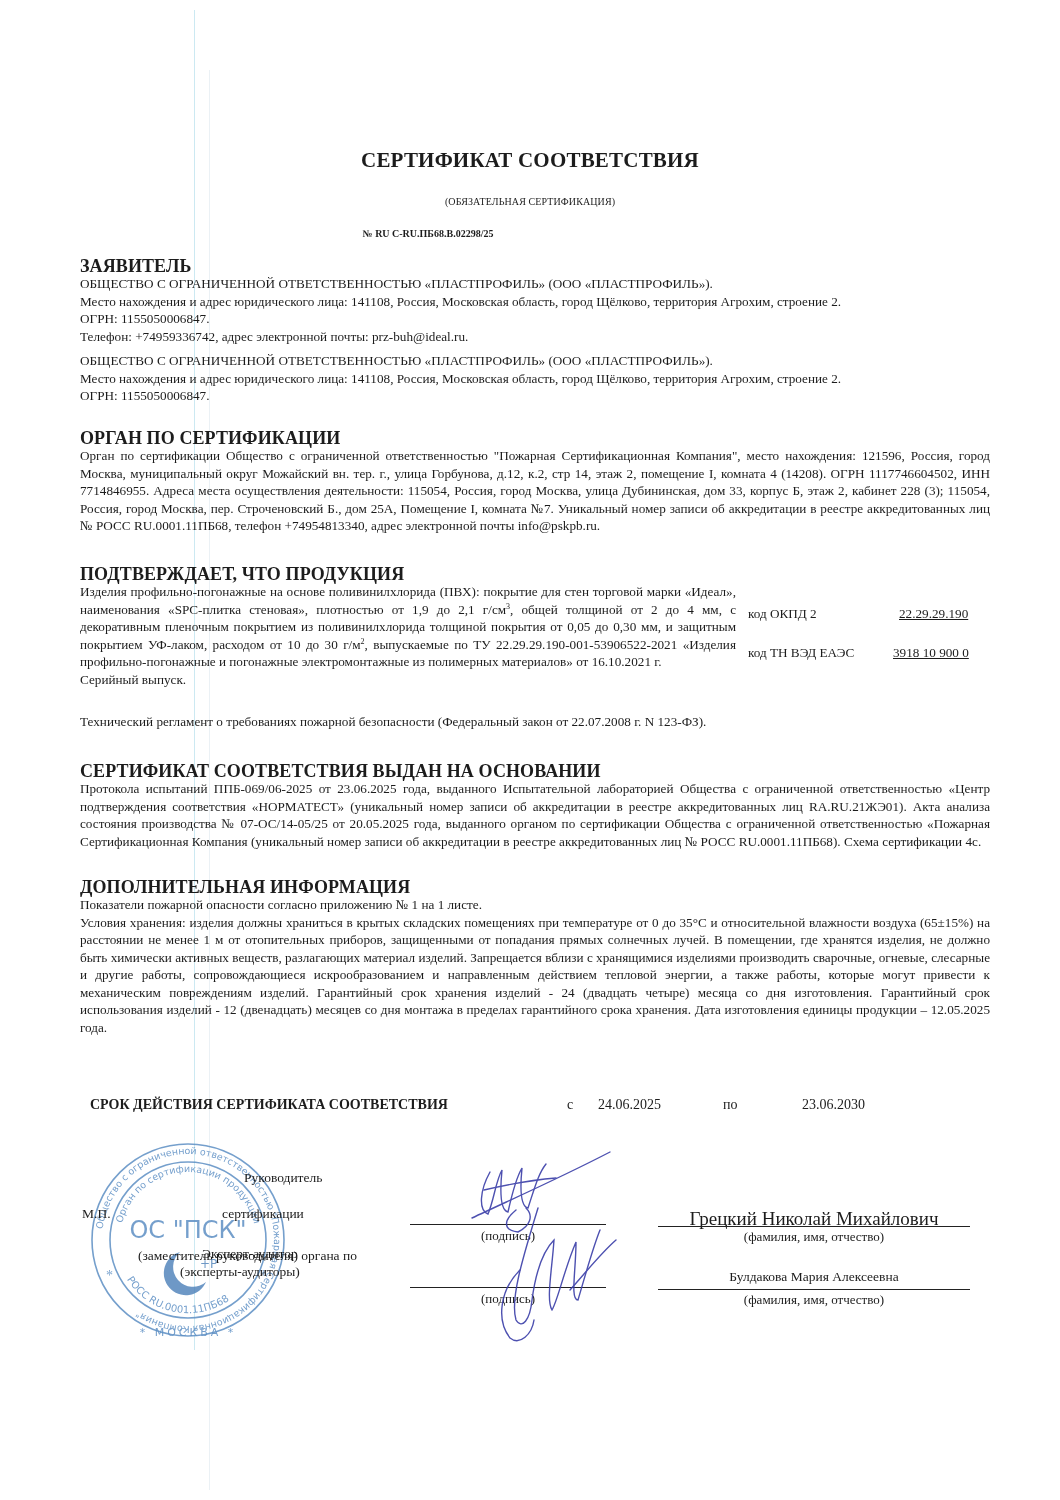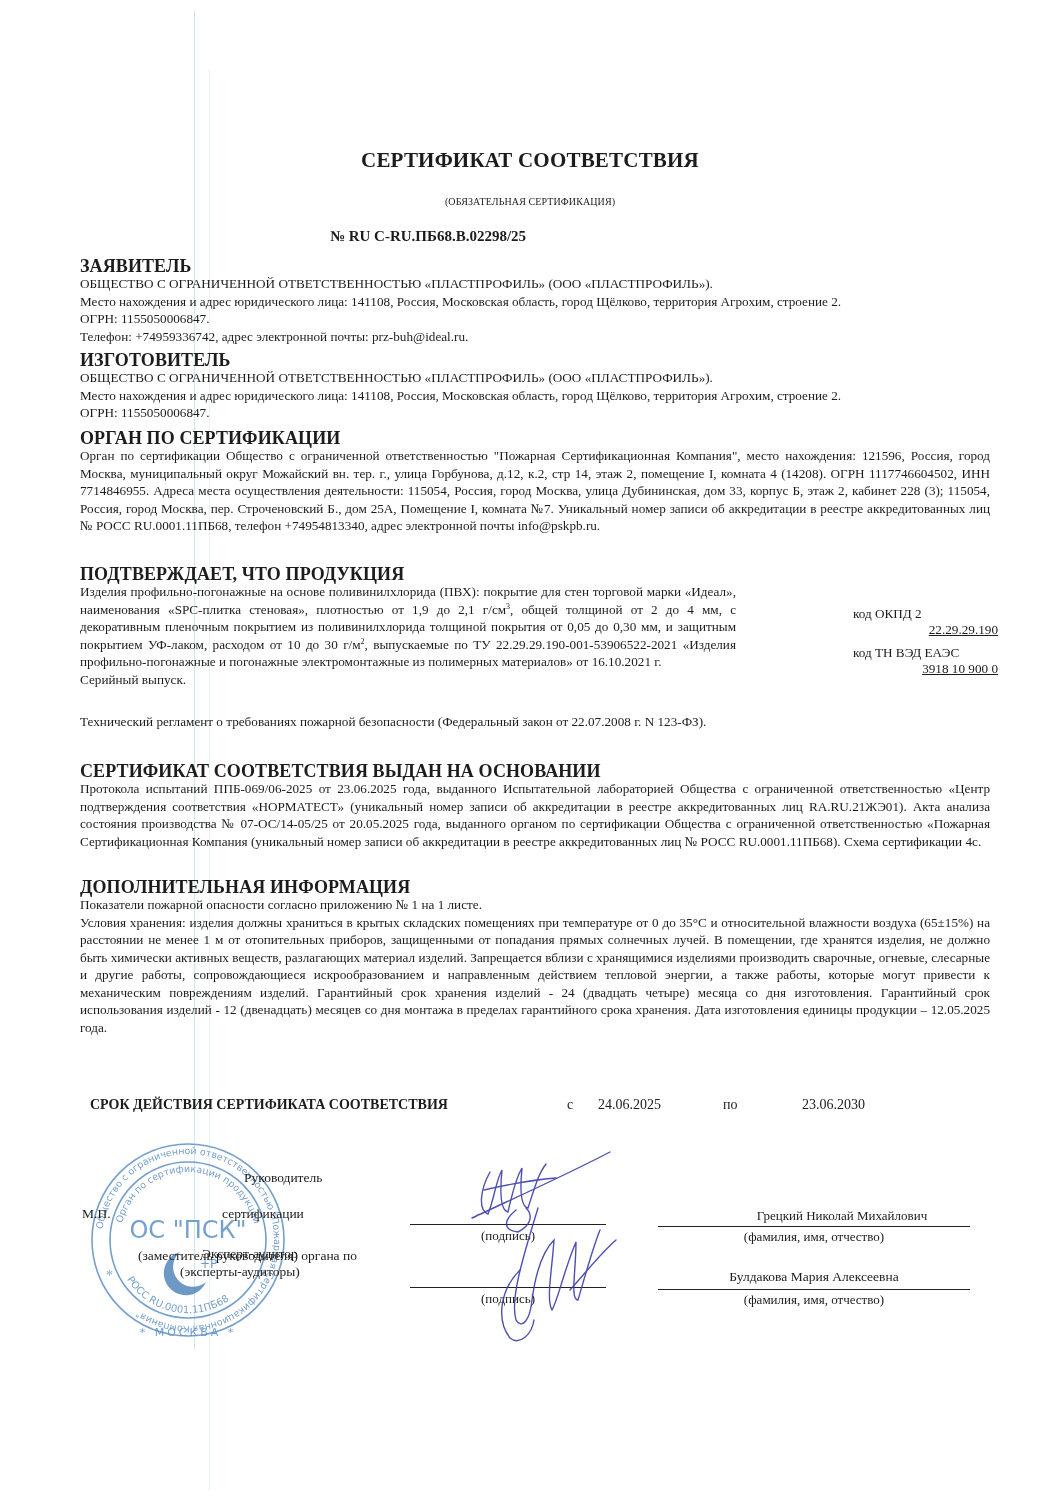--- a/index.html
+++ b/index.html
@@ -19,32 +19,32 @@
   .doc-title {
     position: absolute; left: 0; width: 1060px; top: 148px;
     text-align: center; font-size: 21px; font-weight: bold; letter-spacing: 0.2px;
   }
   .doc-subtitle {
     position: absolute; left: 0; width: 1060px; top: 196px;
     text-align: center; font-size: 10px; letter-spacing: 0.1px;
   }
   .doc-number {
     position: absolute; left: 0; width: 856px; top: 228px;
-    text-align: center; font-size: 15px; font-weight: bold;
+    text-align: center; font-size: 10px; font-weight: bold;
   }
   .section { position: absolute; left: 80px; width: 910px; }
   .sec-head {
     font-size: 18px; font-weight: bold; line-height: 17px; letter-spacing: 0.1px;
   }
   .line { font-size: 13.2px; line-height: 17.5px; white-space: nowrap; }
   .just { font-size: 13.2px; line-height: 17.5px; text-align: justify; }
   sup { font-size: 8px; line-height: 0; }
   .product-text { width: 656px; }
   .codes { position: absolute; left: 668px; top: 40px; width: 250px; font-size: 13.2px; }
-  .code-row { display: flex; height: 39px; align-items: flex-end; flex-direction: column; }
+  .code-row { display: flex; height: 39px; align-items: flex-start; }
   .code-label { width: 145px; white-space: nowrap; }
   .code-value { white-space: nowrap; text-decoration: underline; }
 
   .validity {
     position: absolute; top: 1097px; left: 90px; width: 900px; height: 20px;
     font-size: 14px;
   }
   .validity .v-label { position: absolute; left: 0; font-weight: bold; }
   .validity .v-from-lbl { position: absolute; left: 477px; }
   .validity .v-from { position: absolute; left: 508px; }
@@ -69,21 +69,20 @@
 
 <div class="section" style="top:258px;">
   <div class="sec-head">ЗАЯВИТЕЛЬ</div>
   <div class="line">ОБЩЕСТВО С ОГРАНИЧЕННОЙ ОТВЕТСТВЕННОСТЬЮ «ПЛАСТПРОФИЛЬ» (ООО «ПЛАСТПРОФИЛЬ»).</div>
   <div class="line">Место нахождения и адрес юридического лица: 141108, Россия, Московская область, город Щёлково, территория Агрохим, строение 2.</div>
   <div class="line">ОГРН: 1155050006847.</div>
   <div class="line">Телефон: +74959336742, адрес электронной почты: prz-buh@ideal.ru.</div>
 </div>
 
 <div class="section" style="top:352px;">
-  <div class="sec-head">ИЗГОТОВИТЕЛЬ</div>
   <div class="line">ОБЩЕСТВО С ОГРАНИЧЕННОЙ ОТВЕТСТВЕННОСТЬЮ «ПЛАСТПРОФИЛЬ» (ООО «ПЛАСТПРОФИЛЬ»).</div>
   <div class="line">Место нахождения и адрес юридического лица: 141108, Россия, Московская область, город Щёлково, территория Агрохим, строение 2.</div>
   <div class="line">ОГРН: 1155050006847.</div>
 </div>
 
 <div class="section" style="top:430px;">
   <div class="sec-head">ОРГАН ПО СЕРТИФИКАЦИИ</div>
   <div class="just">Орган по сертификации Общество с ограниченной ответственностью "Пожарная Сертификационная Компания", место нахождения: 121596, Россия, город Москва, муниципальный округ Можайский вн. тер. г., улица Горбунова, д.12, к.2, стр 14, этаж 2, помещение I, комната 4 (14208). ОГРН 1117746604502, ИНН 7714846955. Адреса места осуществления деятельности: 115054, Россия, город Москва, улица Дубининская, дом 33, корпус Б, этаж 2, кабинет 228 (3); 115054, Россия, город Москва, пер. Строченовский Б., дом 25А, Помещение I, комната №7. Уникальный номер записи об аккредитации в реестре аккредитованных лиц № РОСС RU.0001.11ПБ68, телефон +74954813340, адрес электронной почты info@pskpb.ru.</div>
 </div>
 
@@ -156,21 +155,21 @@
 <div class="sig-label" style="left:138px; top:1248px;">(заместитель руководителя) органа по</div>
 <div class="sig-label" style="left:222px; top:1206px;">сертификации</div>
 <div class="sig-label" style="left:202px; top:1246px;">Эксперт-аудитор</div>
 <div class="sig-label" style="left:180px; top:1264px;">(эксперты-аудиторы)</div>
 
 <div class="sig-line" style="left:410px; top:1224px; width:196px;"></div>
 <div class="sig-caption" style="left:410px; top:1228px; width:196px;">(подпись)</div>
 <div class="sig-line" style="left:410px; top:1287px; width:196px;"></div>
 <div class="sig-caption" style="left:410px; top:1291px; width:196px;">(подпись)</div>
 
-<div class="sig-caption" style="left:686px; top:1208px; width:312px; font-size:13px;">Грецкий Николай Михайлович</div>
+<div class="sig-caption" style="left:658px; top:1208px; width:312px; font-size:19px;">Грецкий Николай Михайлович</div>
 <div class="sig-line" style="left:658px; top:1226px; width:312px;"></div>
 <div class="sig-caption" style="left:658px; top:1229px; width:312px;">(фамилия, имя, отчество)</div>
 
 <div class="sig-caption" style="left:658px; top:1269px; width:312px; font-size:13.5px;">Булдакова Мария Алексеевна</div>
 <div class="sig-line" style="left:658px; top:1289px; width:312px;"></div>
 <div class="sig-caption" style="left:658px; top:1292px; width:312px;">(фамилия, имя, отчество)</div>
 
 <svg class="signature" style="left:460px; top:1150px; width:160px; height:200px;" viewBox="0 0 160 200">
   <g fill="none" stroke="#3a3ea8" stroke-width="1.4" stroke-linecap="round" opacity="0.9">
     <path d="M 30,22 C 20,40 18,60 28,64 C 34,50 36,30 42,20 C 40,40 40,60 48,62 C 52,44 56,28 62,18 C 60,38 60,56 68,58 C 74,40 78,24 86,14"></path>

